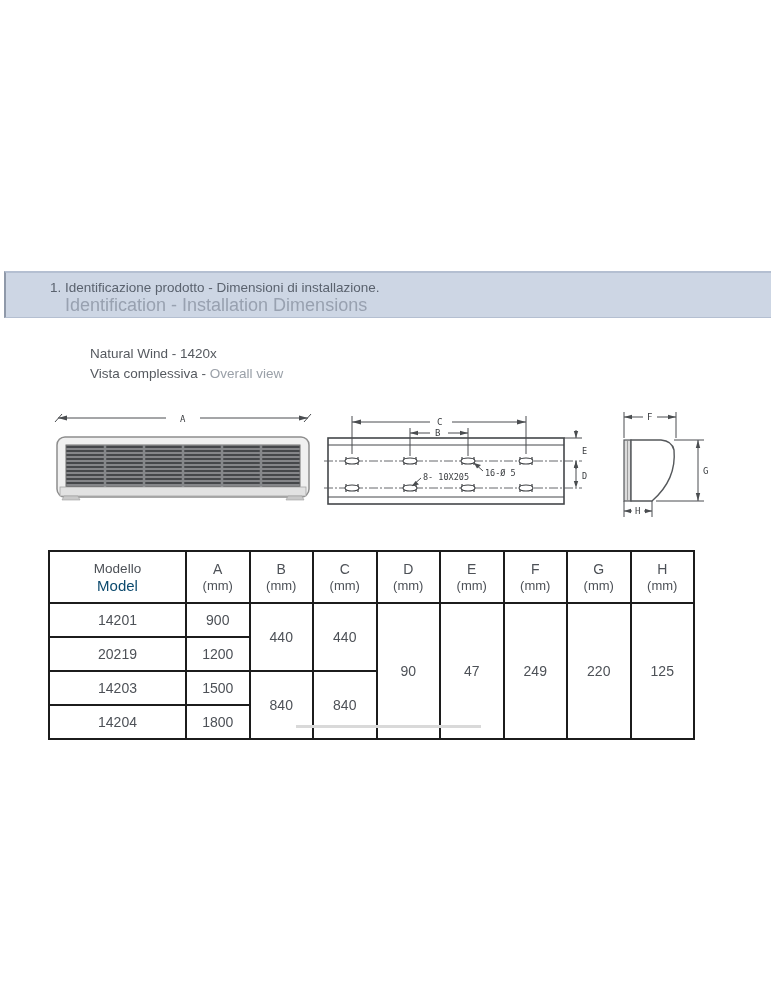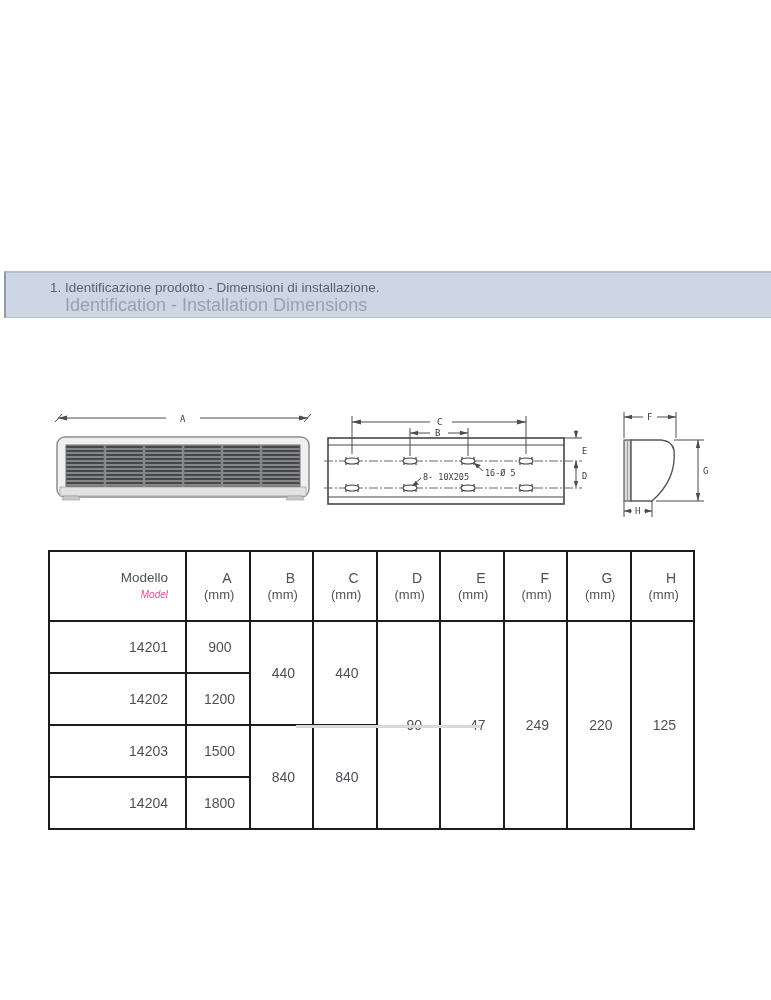--- a/index.html
+++ b/index.html
@@ -31,46 +31,52 @@
   .top-view{left:324px;top:408px;}
   .side-view{left:610px;top:404px;}
   svg text{font-family:"DejaVu Sans Mono",monospace;fill:#3a3d40;}
   
   .dim-table-wrap{position:absolute;left:48px;top:550px;}
   table.dim-table{
     border-collapse:collapse;width:647px;table-layout:fixed;
     font-size:14px;color:#4d5157;
   }
   table.dim-table th,table.dim-table td{
-    border:2px solid #1c1c1c;text-align:right;vertical-align:middle;
-    font-weight:normal;padding:17px;
+    border:2px solid #1c1c1c;text-align:center;vertical-align:middle;
+    font-weight:normal;padding:8px;
   }
   table.dim-table thead tr{height:40px;}
   table.dim-table tbody tr{height:29px;}
   .col-model{width:137px;}
   .hdr-it{color:#4d5157;font-size:13.5px;line-height:17px;}
-  .hdr-en{color:#ec4899;font-size:10px;line-height:17px;font-style:italic;}
+  .hdr-en{color:#0c4a6e;font-size:15px;line-height:17px;}
   .hdr-letter{font-size:14px;line-height:17px;}
   .hdr-unit{font-size:13px;line-height:16px;color:#4d5157;}
   
   .footer-divider{
     position:absolute;left:296px;top:725px;width:185px;height:3px;
     background:#d9d9d9;
   }
 </style>
 </head>
 <body>
 
 <div class="page">
 
   <div class="section-bar">
     <div class="section-title">1. Identificazione prodotto - Dimensioni di installazione.</div>
     <div class="section-subtitle">Identification - Installation Dimensions</div>
   </div>
 
+  <div class="product-block">
+    <div class="product-name">Natural Wind - 1420x</div>
+    <div class="view-line">
+      <span class="view-it">Vista complessiva - </span><span class="view-en">Overall view</span>
+    </div>
+  </div>
 
   <svg class="drawing front-view" width="258" height="102" viewBox="0 0 258 102">
     <defs>
       <pattern id="grillePat" width="6" height="4" patternUnits="userSpaceOnUse">
         <rect width="6" height="4" fill="#45474a"></rect>
         <line x1="0" y1="3" x2="6" y2="3" stroke="#b9babc" stroke-width="1.1"></line>
       </pattern>
     </defs>
 
     <g stroke="#4a4d50" stroke-width="1">
@@ -283,21 +289,21 @@
           <td>900</td>
           <td rowspan="2">440</td>
           <td rowspan="2">440</td>
           <td rowspan="4">90</td>
           <td rowspan="4">47</td>
           <td rowspan="4">249</td>
           <td rowspan="4">220</td>
           <td rowspan="4">125</td>
         </tr>
         <tr>
-          <td>14202</td>
+          <td>20219</td>
           <td>1200</td>
         </tr>
         <tr>
           <td>14203</td>
           <td>1500</td>
           <td rowspan="2">840</td>
           <td rowspan="2">840</td>
         </tr>
         <tr>
           <td>14204</td>

